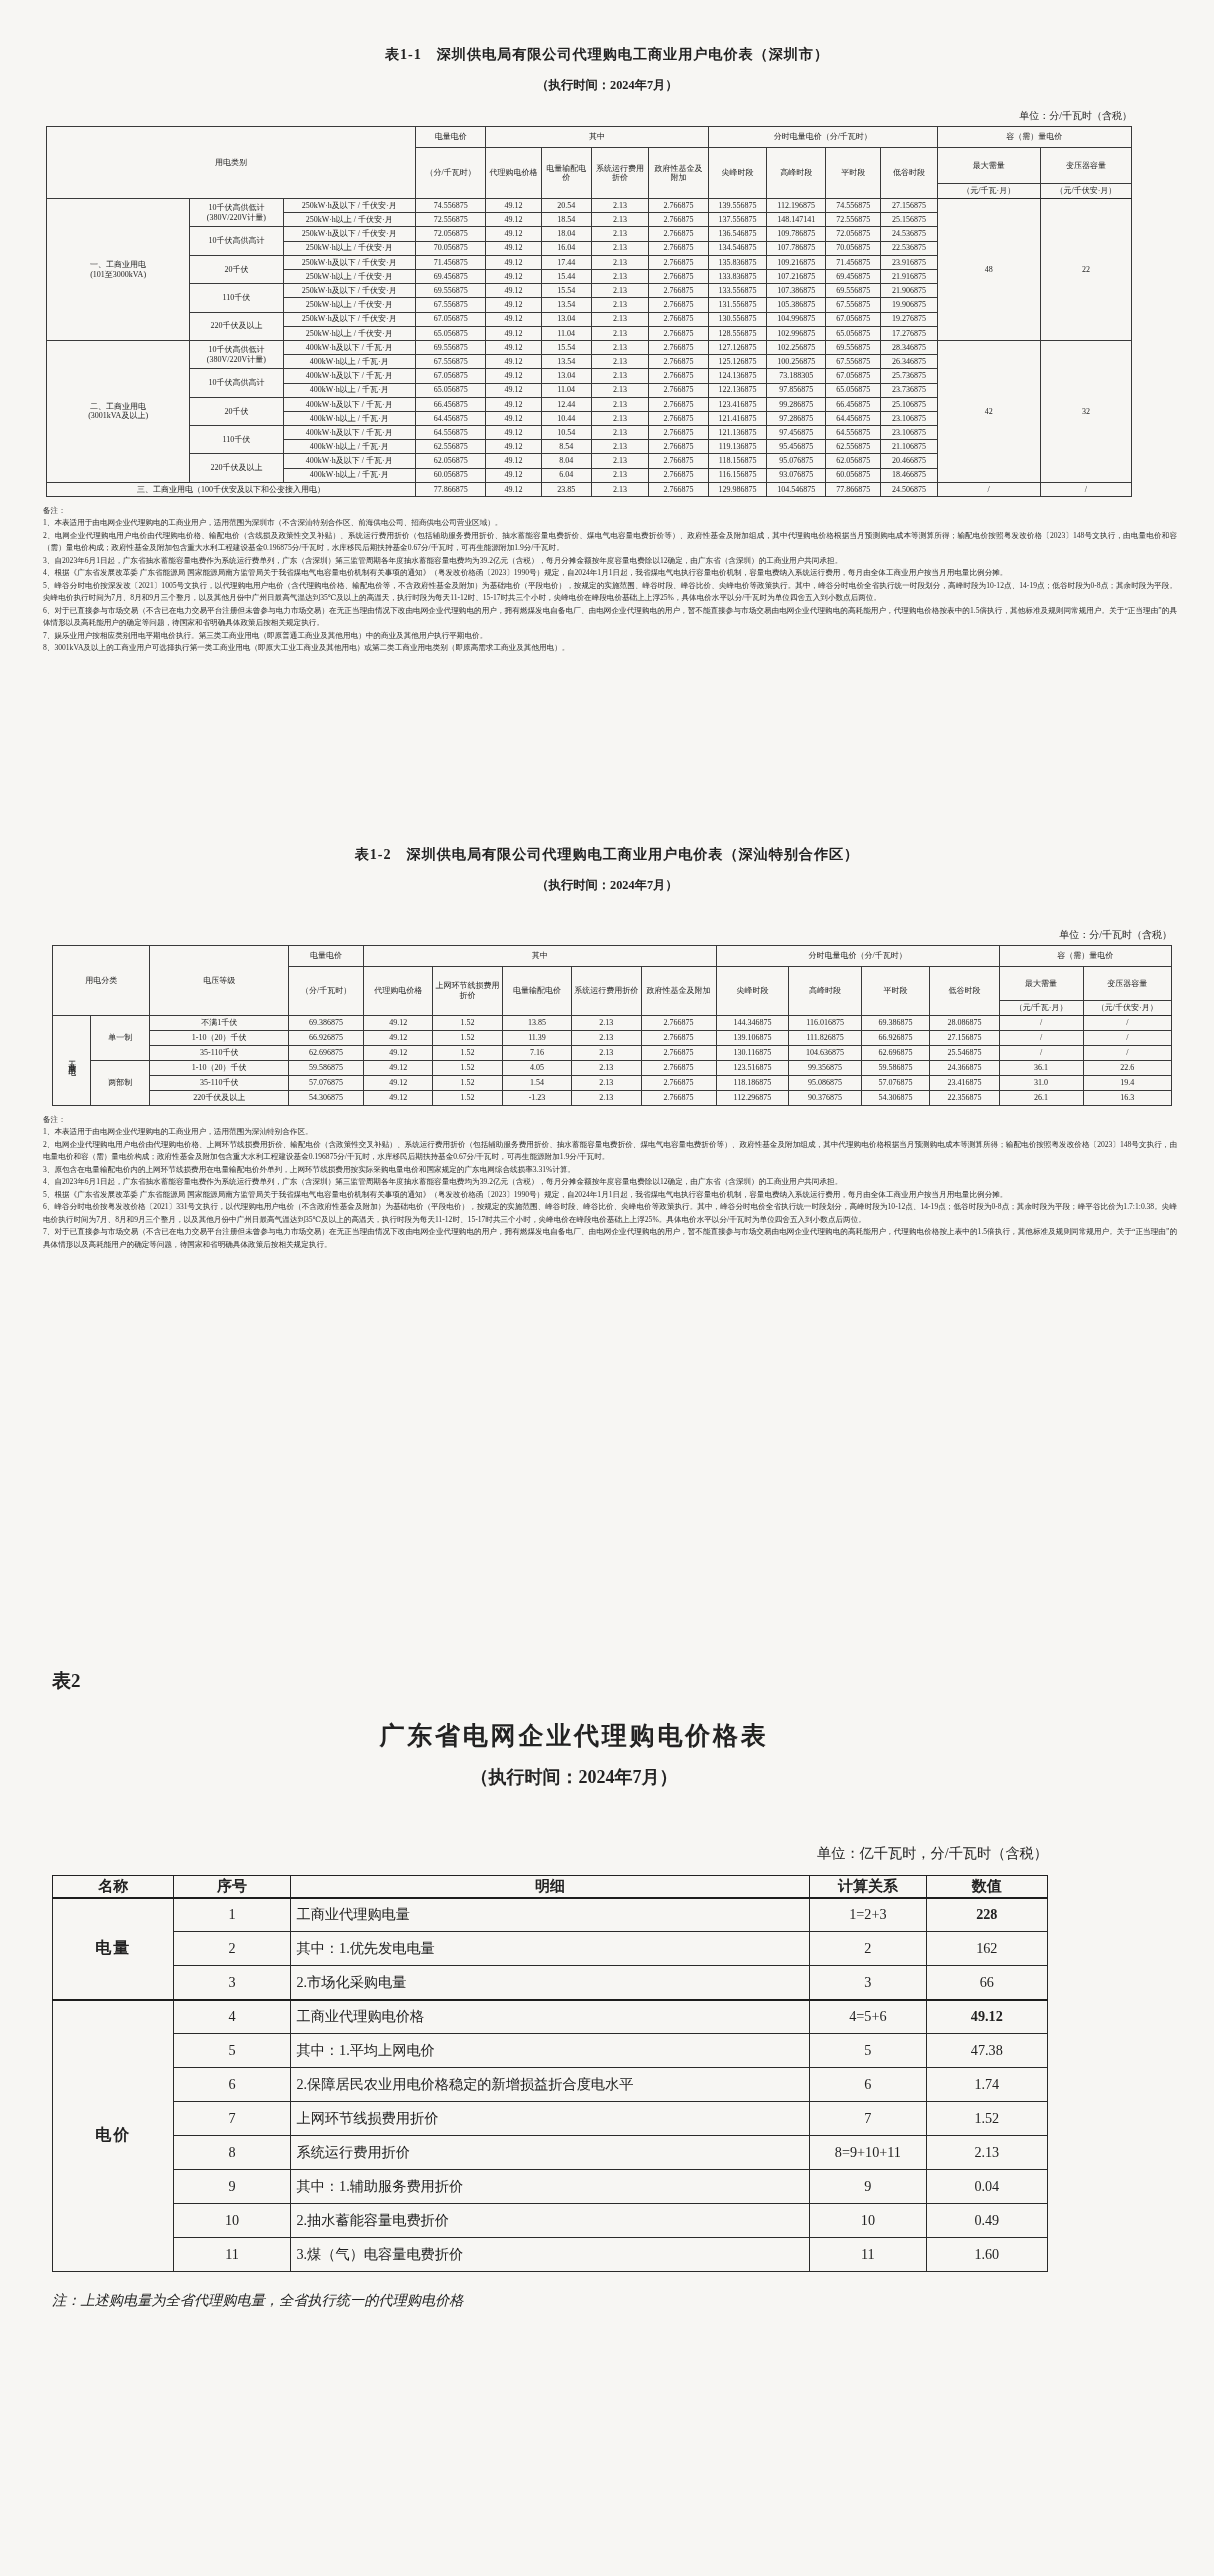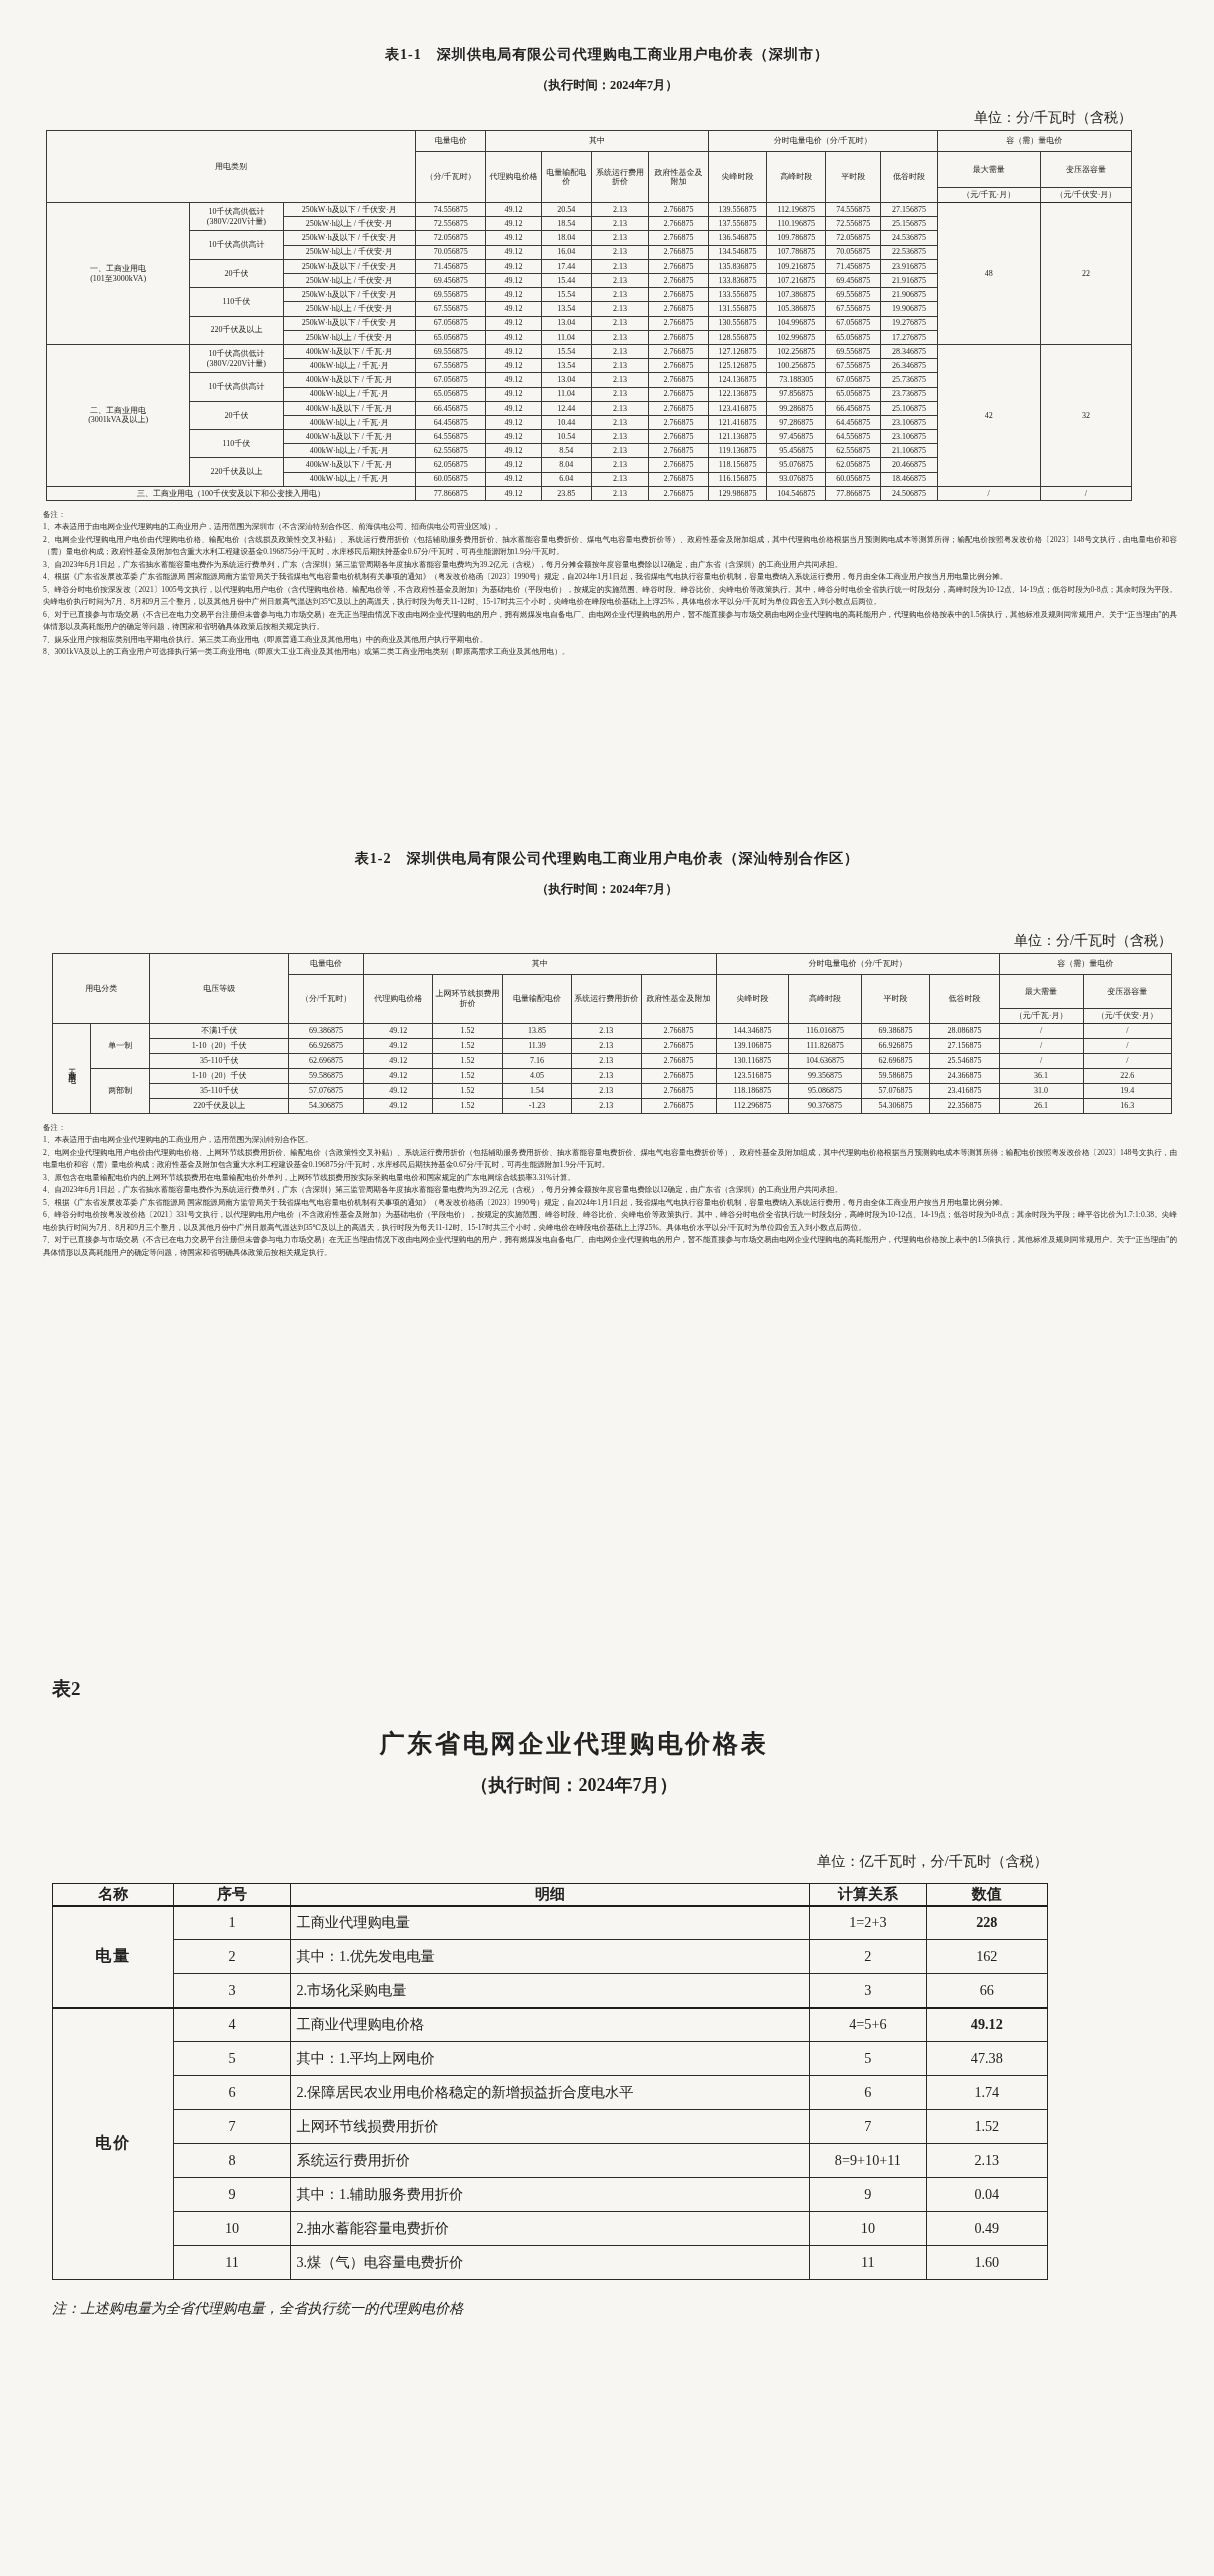--- a/index.html
+++ b/index.html
@@ -2,21 +2,21 @@
 <html style="font-size:15px"><head>
 <meta charset="utf-8">
 <style>
   * { box-sizing: border-box; margin: 0; padding: 0; }
   html,body { width: 1214px; background: #f7f6f3; }
   body { height: 2576px; font-family: "Liberation Serif", "DejaVu Serif", serif; color: #222; }
   .page { position: relative; width: 1214px; height: 2576px; overflow: hidden; }
 
   .tbl-title { text-align: center; font-size: 14.2px; font-weight: bold; letter-spacing: 0.9px; }
   .tbl-subtitle { text-align: center; font-size: 12.3px; font-weight: bold; margin-top: 13.3px; }
-  .unit-line { font-size: 14px; text-align: right; }
+  .unit-line { font-size: 10px; text-align: right; }
 
   table.grid { border-collapse: collapse; table-layout: fixed; border: 1.9px solid #2a2a2a; }
   .grid th, .grid td { border: 0.9px solid #3a3a3a; font-weight: normal; text-align: center;
     vertical-align: middle; padding: 0.9px 1.9px; overflow: hidden; }
   .grid thead tr:last-child th { border-bottom: 1.4px solid #2a2a2a; }
   tr.thick-top td { border-top: 1.9px solid #2a2a2a; }
 
   .sec1 { padding-top: 45px; }
   .sec1 .unit-line { width: 1132px; margin: 15px 0 2.8px 0; }
   .t11, .t12 { font-size: 8px; line-height: 1.2; }
@@ -132,21 +132,21 @@
             <td rowspan="10">22</td>
           </tr>
           <tr>
             <td>250kW·h以上 / 千伏安·月</td>
             <td>72.556875</td>
             <td>49.12</td>
             <td>18.54</td>
             <td>2.13</td>
             <td>2.766875</td>
             <td>137.556875</td>
-            <td>110.196875</td>
+            <td>148.147141</td>
             <td>72.556875</td>
             <td>25.156875</td>
           </tr>
           <tr>
             <td rowspan="2" class="prel">10千伏高供高计</td>
             <td>250kW·h及以下 / 千伏安·月</td>
             <td>72.056875</td>
             <td>49.12</td>
             <td>18.04</td>
             <td>2.13</td>

